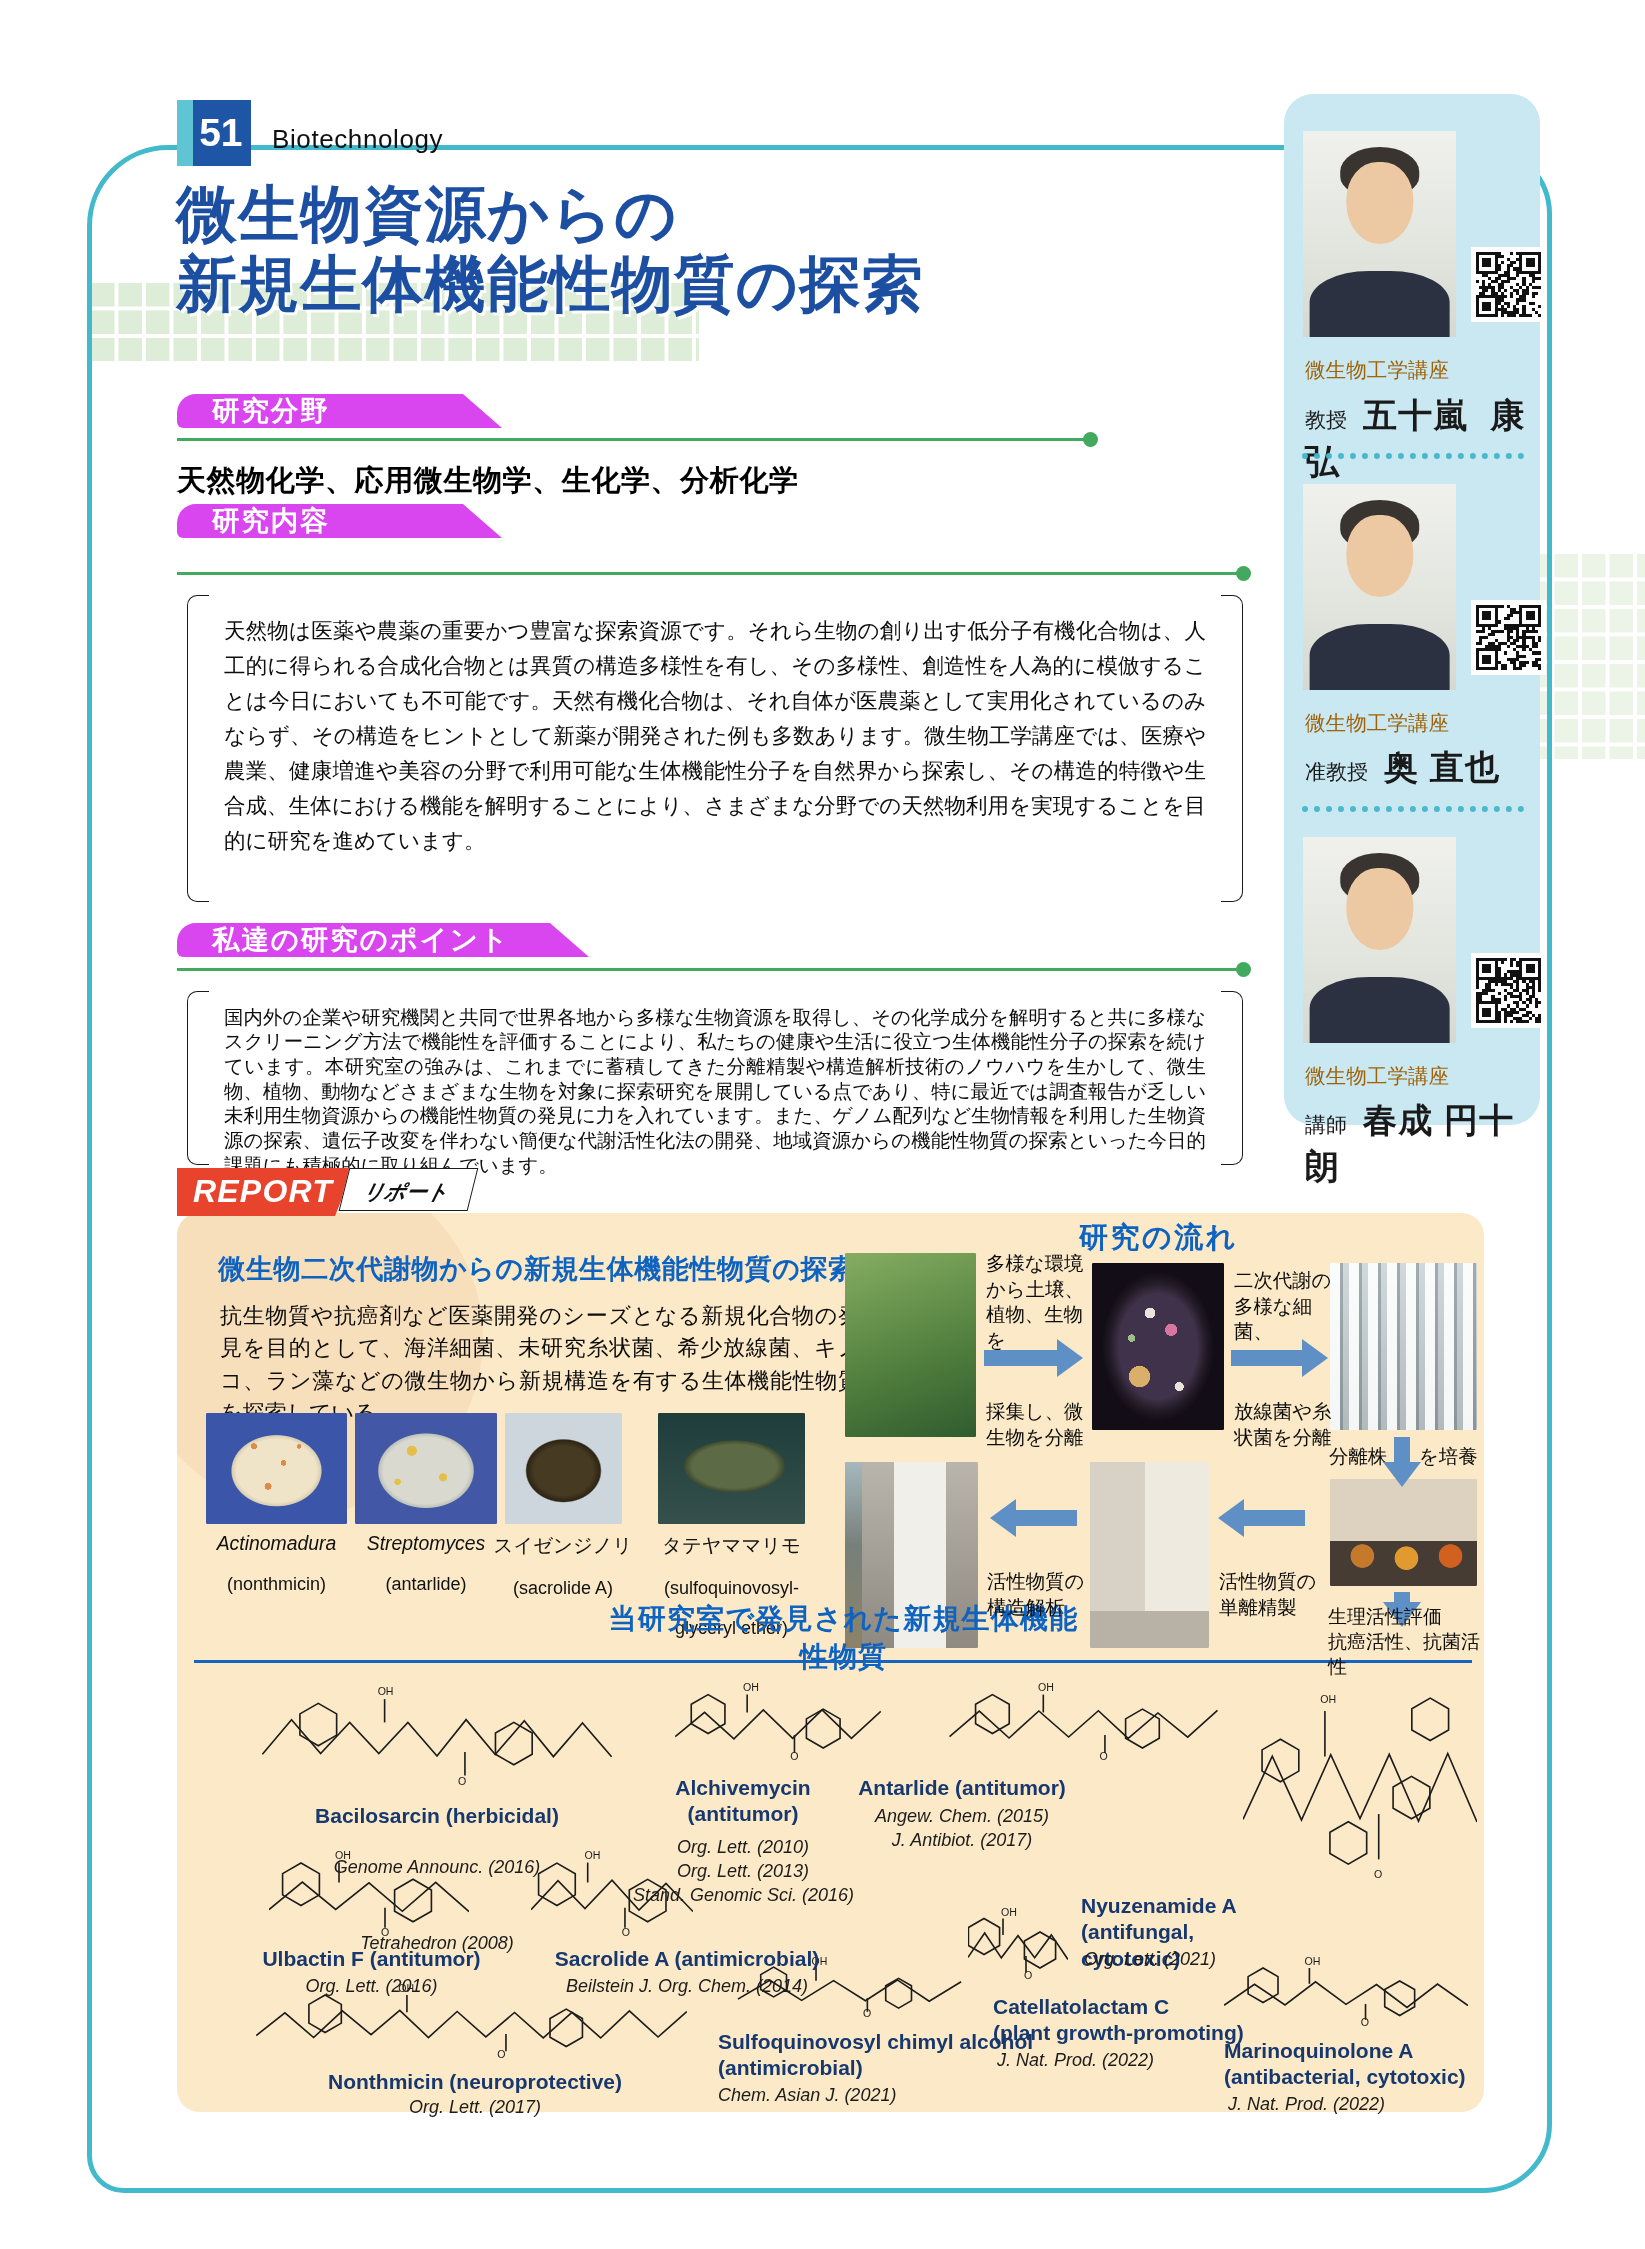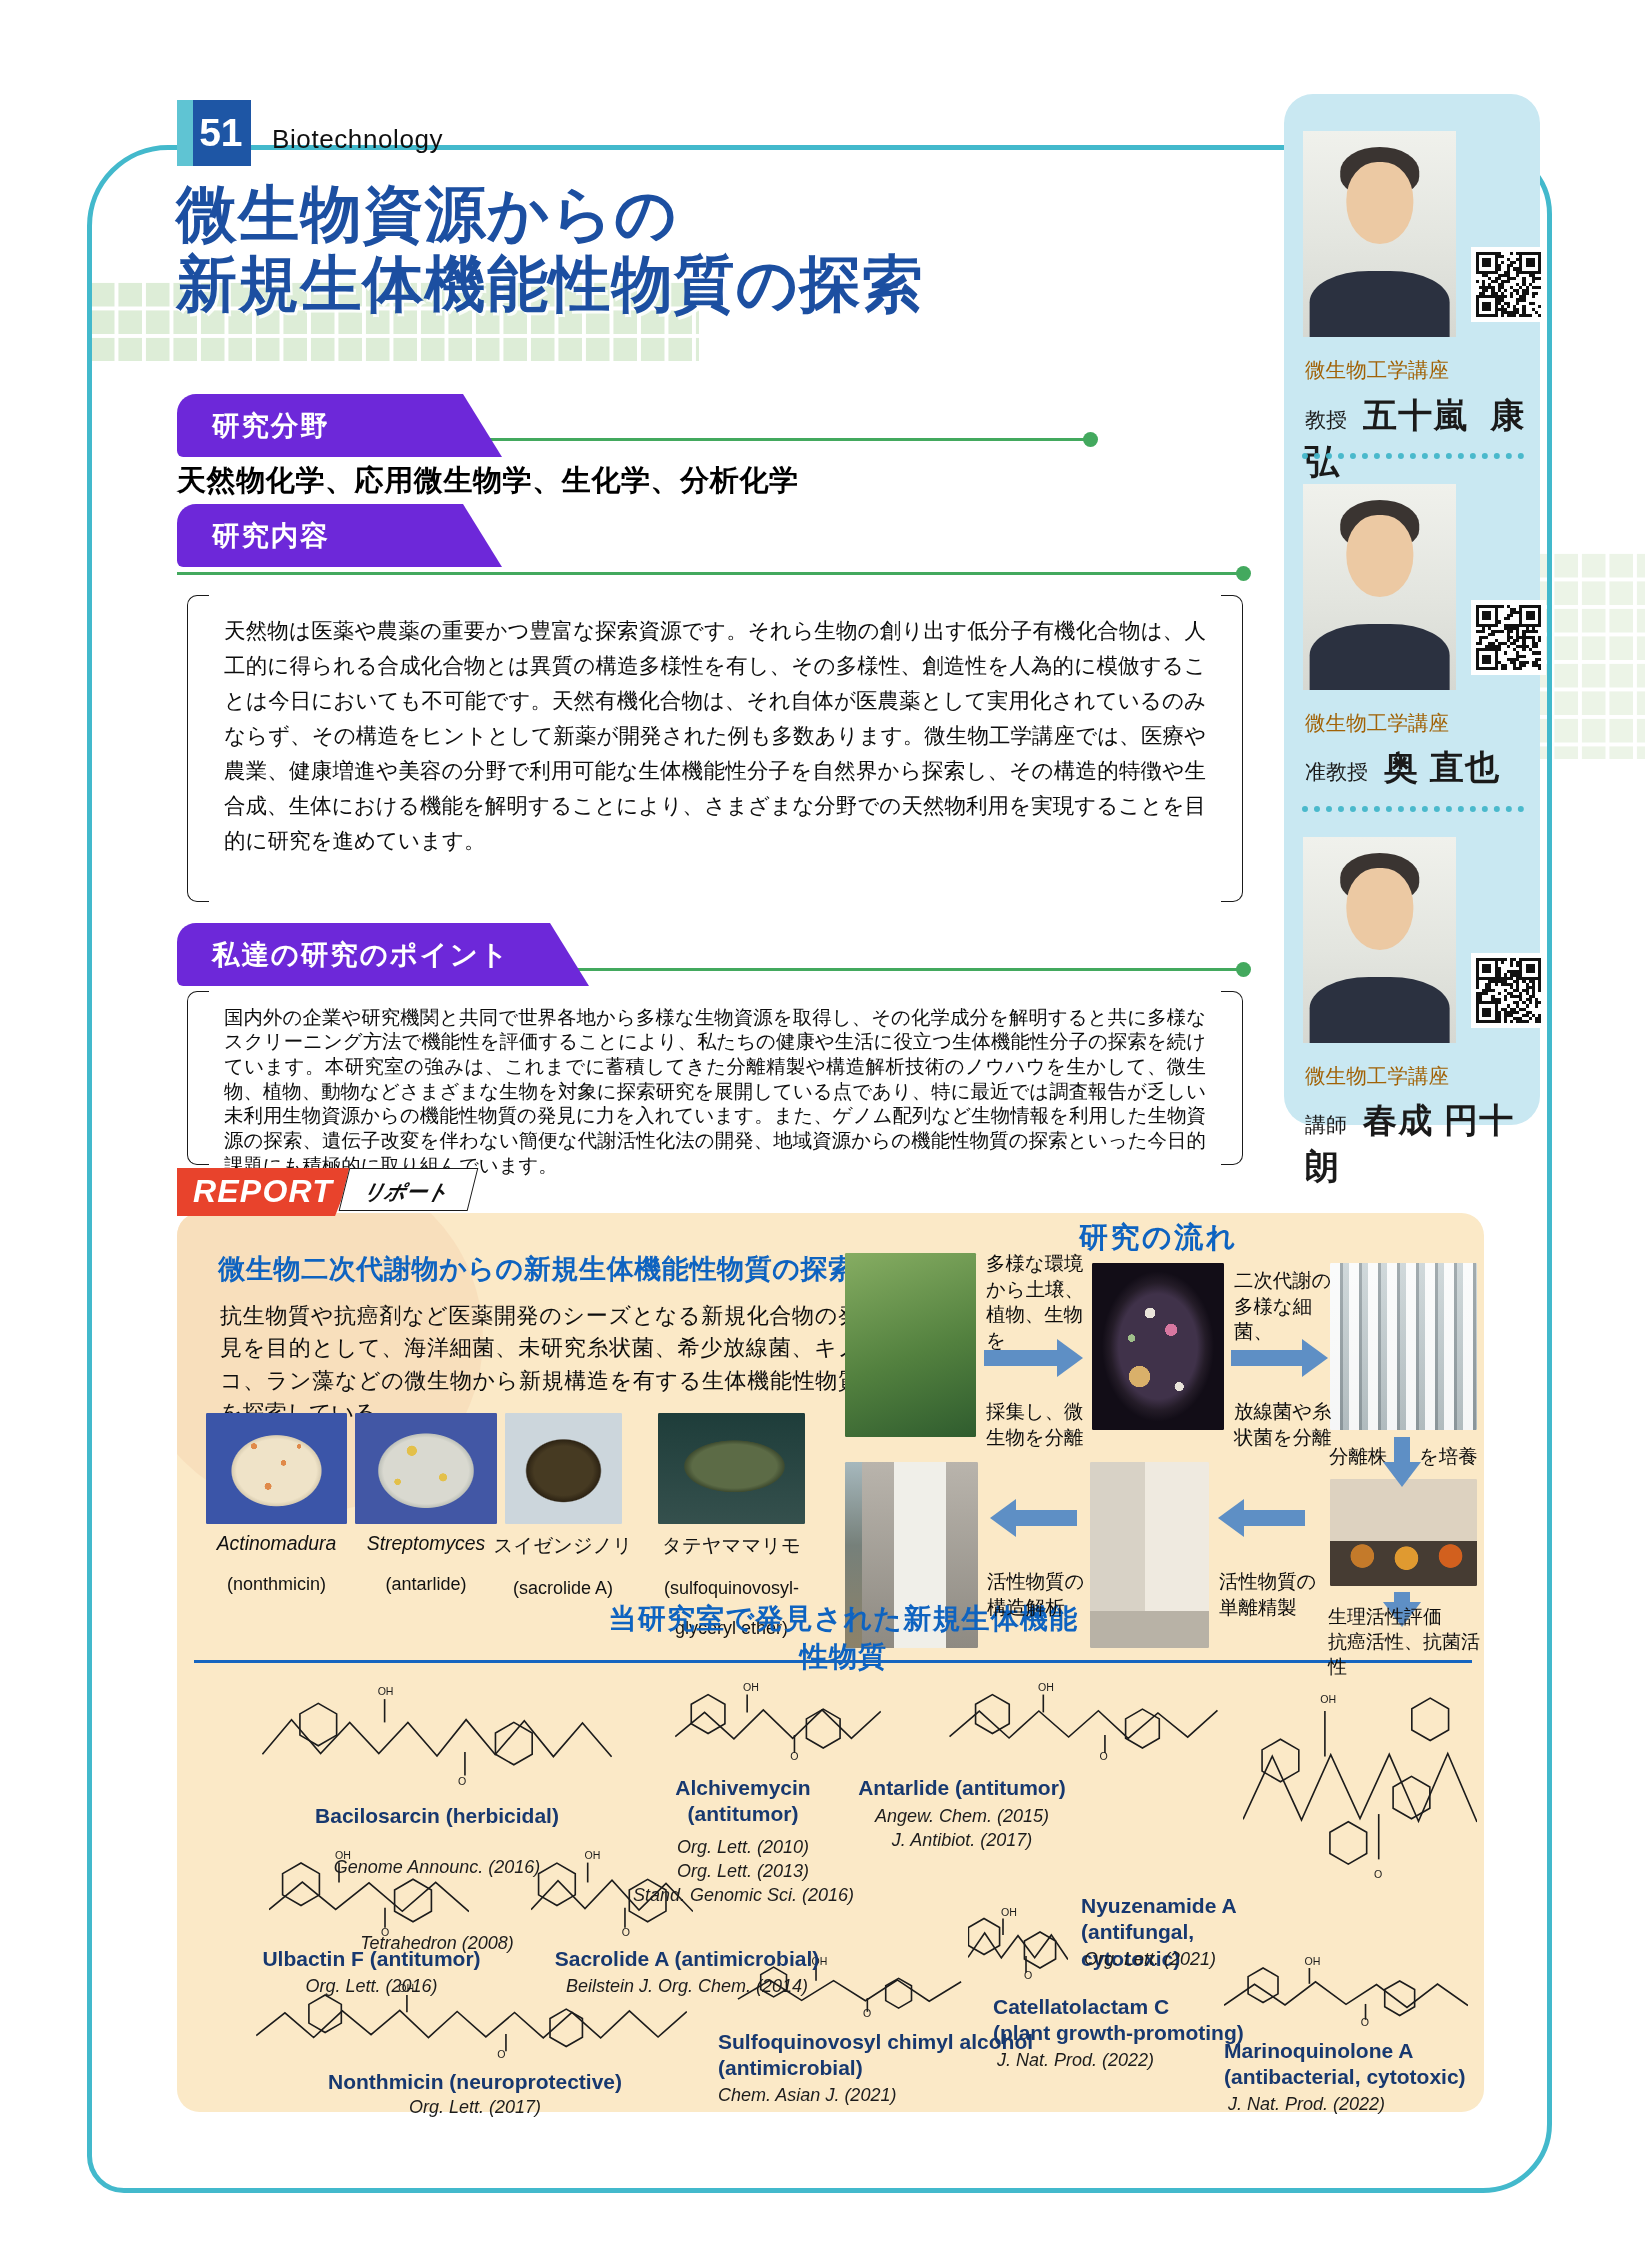--- a/index.html
+++ b/index.html
@@ -33,21 +33,21 @@
                     background:#ecc9a3;border-radius:46% 46% 50% 50%;z-index:1;}
   .portrait::after{content:'';position:absolute;left:50%;bottom:-4%;width:92%;height:36%;transform:translateX(-50%);
                    background:#2b3140;border-radius:42% 42% 0 0;z-index:2;}
   .qr{position:absolute;width:75px;height:75px;background:#fff;padding:5px;box-sizing:border-box;}
   .aff{position:absolute;font-size:20.6px;color:#a16207;}
   .fname{position:absolute;font-size:21px;color:#1a1a1a;}
   .fname b{font-size:34px;font-weight:bold;margin-left:16px;letter-spacing:1.2px;}
   .dots{position:absolute;width:222px;border-top:6.9px dotted #44b7ca;opacity:.95;}
 
   
-  .ribbon{height:63px;background:#6d28d9;color:#fff;font-size:27.5px;font-weight:bold;letter-spacing:1.9px;
+  .ribbon{height:34px;background:#d946ef;color:#fff;font-size:27.5px;font-weight:bold;letter-spacing:1.9px;
           display:flex;align-items:center;padding-left:35px;box-sizing:border-box;
           border-radius:19px 0 0 6.2px;clip-path:polygon(0 0,calc(100% - 39px) 0,100% 100%,0 100%);z-index:3;}
   .sec-line{height:3.1px;background:#43a95e;z-index:2;}
   .sec-line::after{content:'';position:absolute;right:-7.5px;top:-6.2px;width:15px;height:15px;border-radius:50%;background:#43a95e;}
   .field-body{left:177px;top:461px;font-size:29px;font-weight:bold;color:#000;letter-spacing:0.6px;z-index:3;}
 
   
   .bbox{box-sizing:border-box;color:#0d0d0d;text-align:justify;z-index:3;}
   .bbox .bl,.bbox .br{position:absolute;top:0;bottom:0;width:21px;border:1.9px solid #1a1a1a;}
   .bbox .bl{left:0;border-right:none;border-radius:10px 0 0 10px;}

